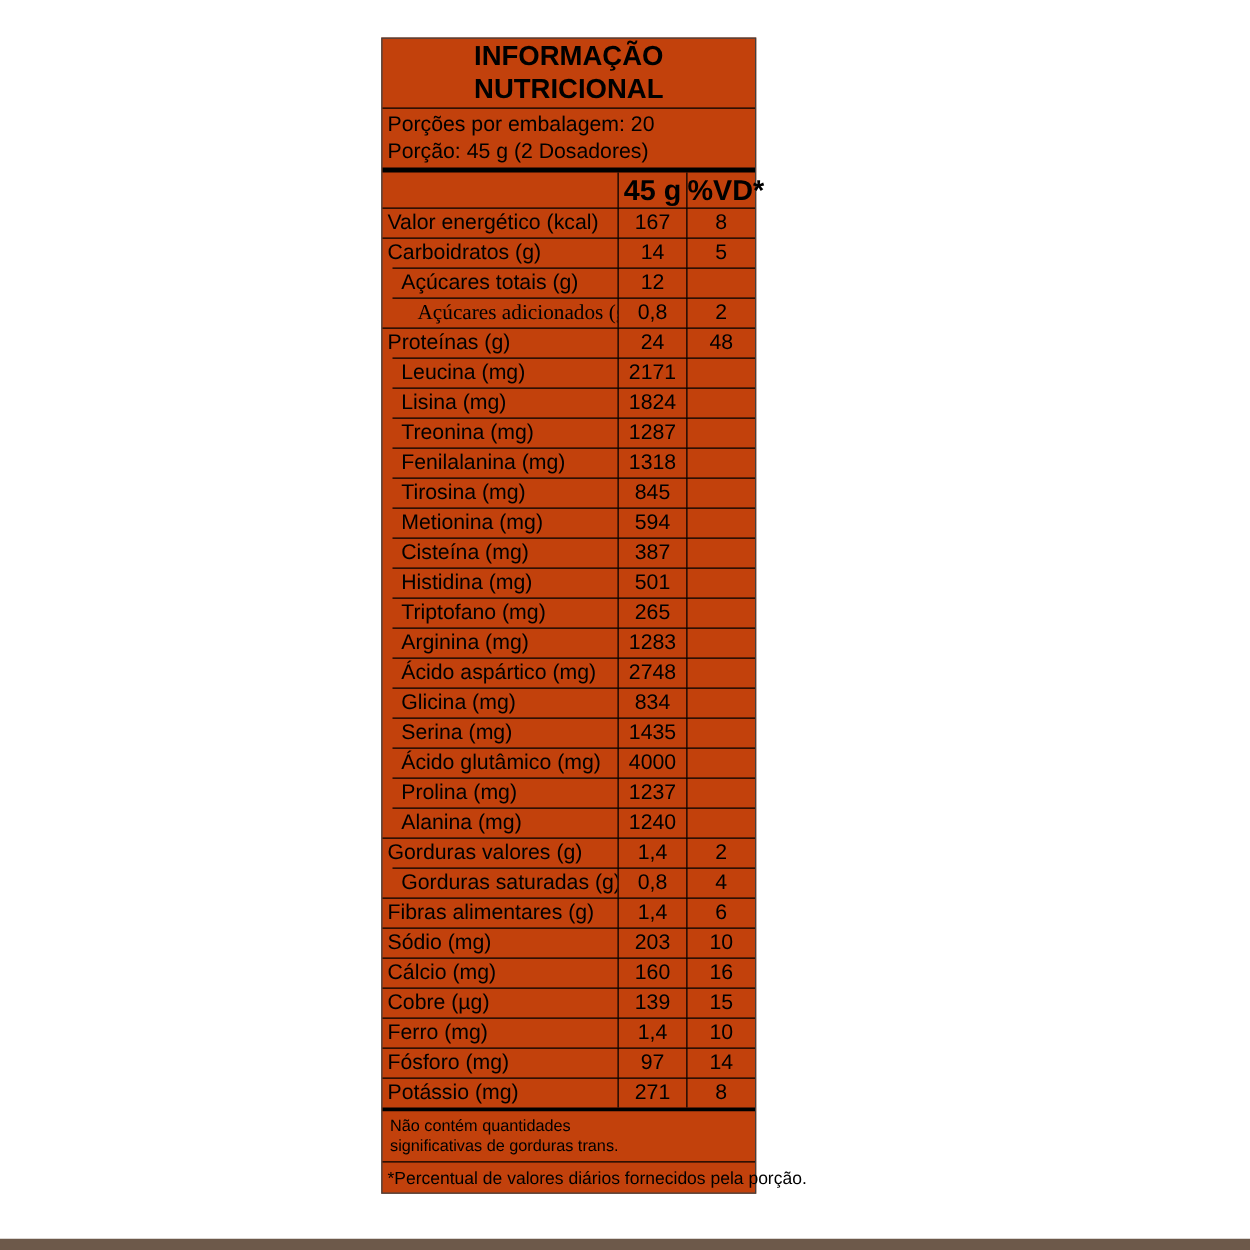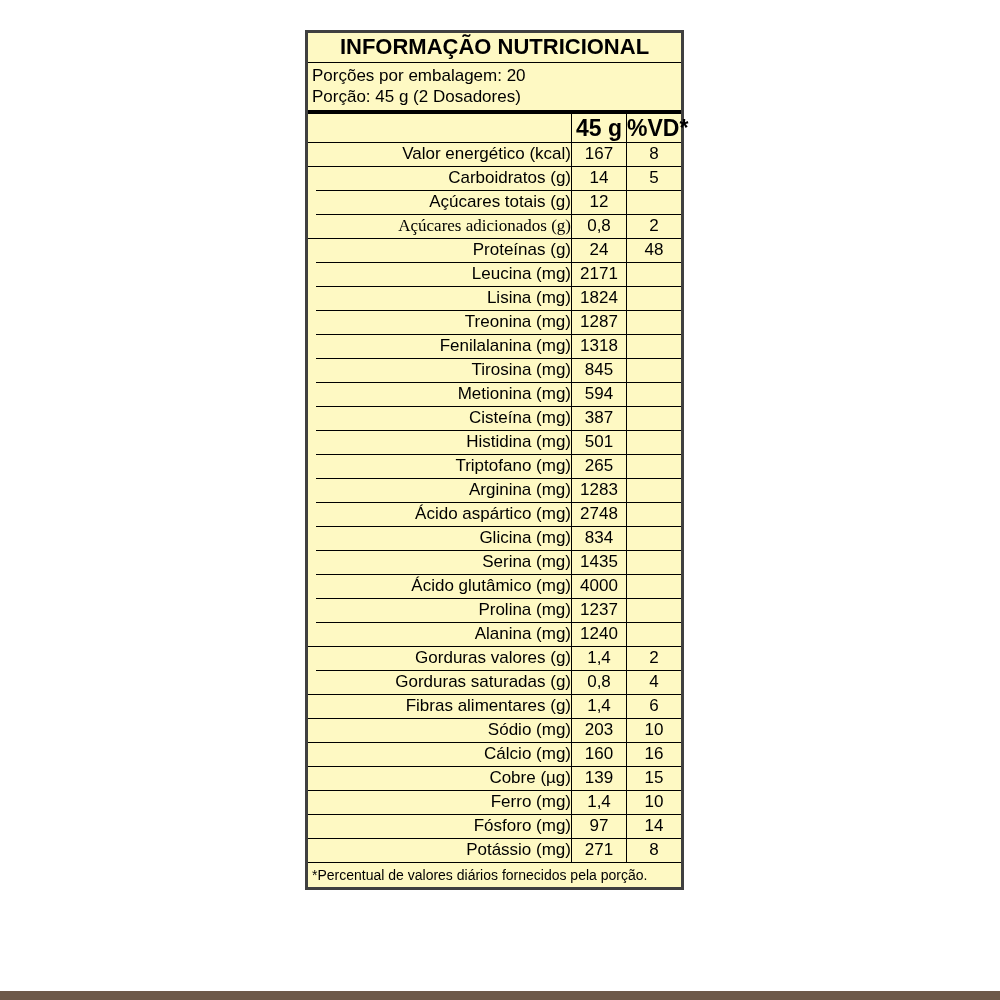--- a/index.html
+++ b/index.html
@@ -3,36 +3,36 @@
 <meta charset="utf-8">
 <style>
   html,body { margin:0; padding:0; }
   body {
     width:1000px; height:1000px; position:relative;
     background:#ffffff; color:#000000;
     font-family:"Liberation Sans", sans-serif;
     overflow:hidden;
   }
   .nutrition-label {
-    position:absolute; left:305px; top:30px; width:379px;
-    box-sizing:border-box; border:3px solid #404040; background:#fef9c3;
+    position:absolute; left:305px; top:30px; width:300px;
+    box-sizing:border-box; border:1px solid #404040; background:#c2410c;
   }
   .title {
     font-size:22px; font-weight:bold; text-align:center;
     line-height:26px; padding:1px 0 2px 0;
     border-bottom:1px solid #000;
   }
   .portion-info {
     font-size:17px; line-height:21px; padding:2px 0 3px 4px;
     border-bottom:4px solid #000;
   }
   .hdr { display:flex; height:28px; font-size:23px; font-weight:bold; }
   .hdr .c { line-height:28px; }
   .c { box-sizing:border-box; }
-  .c.l { flex:1; padding-left:4px; overflow:hidden; white-space:nowrap;text-align:right; }
+  .c.l { flex:1; padding-left:4px; overflow:hidden; white-space:nowrap; }
   .c.v, .c.d { width:55px; border-left:1px solid #000; text-align:center; flex:none; }
   .r { display:flex; height:24px; font-size:17px; position:relative; }
   .r .c { line-height:23px; }
   .r::before { content:""; position:absolute; left:0; right:0; top:0; height:1px; background:#000; }
   .r.i1::before, .r.i2::before { left:8px; }
   .r.i1 .l { padding-left:15px; }
   .r.i2 .l { padding-left:28px;font-family:Liberation Serif, serif; }
   .trans-note {
     border-top:3px solid #000; font-size:13px; line-height:16px;
     padding:4px 0 4px 6px;
@@ -205,16 +205,20 @@
         <span class="c v">97</span>
         <span class="c d">14</span>
       </div>
     <div class="r">
         <span class="c l">Potássio (mg)</span>
         <span class="c v">271</span>
         <span class="c d">8</span>
       </div>
   </div>
 
+  <div class="trans-note">
+    <div>Não contém quantidades</div>
+    <div>significativas de gorduras trans.</div>
+  </div>
   <div class="percent-note">*Percentual de valores diários fornecidos pela porção.</div>
 </div>
 
 <div class="bottom-bar" style="background: rgb(109, 89, 74);"></div>
 
 </body></html>

